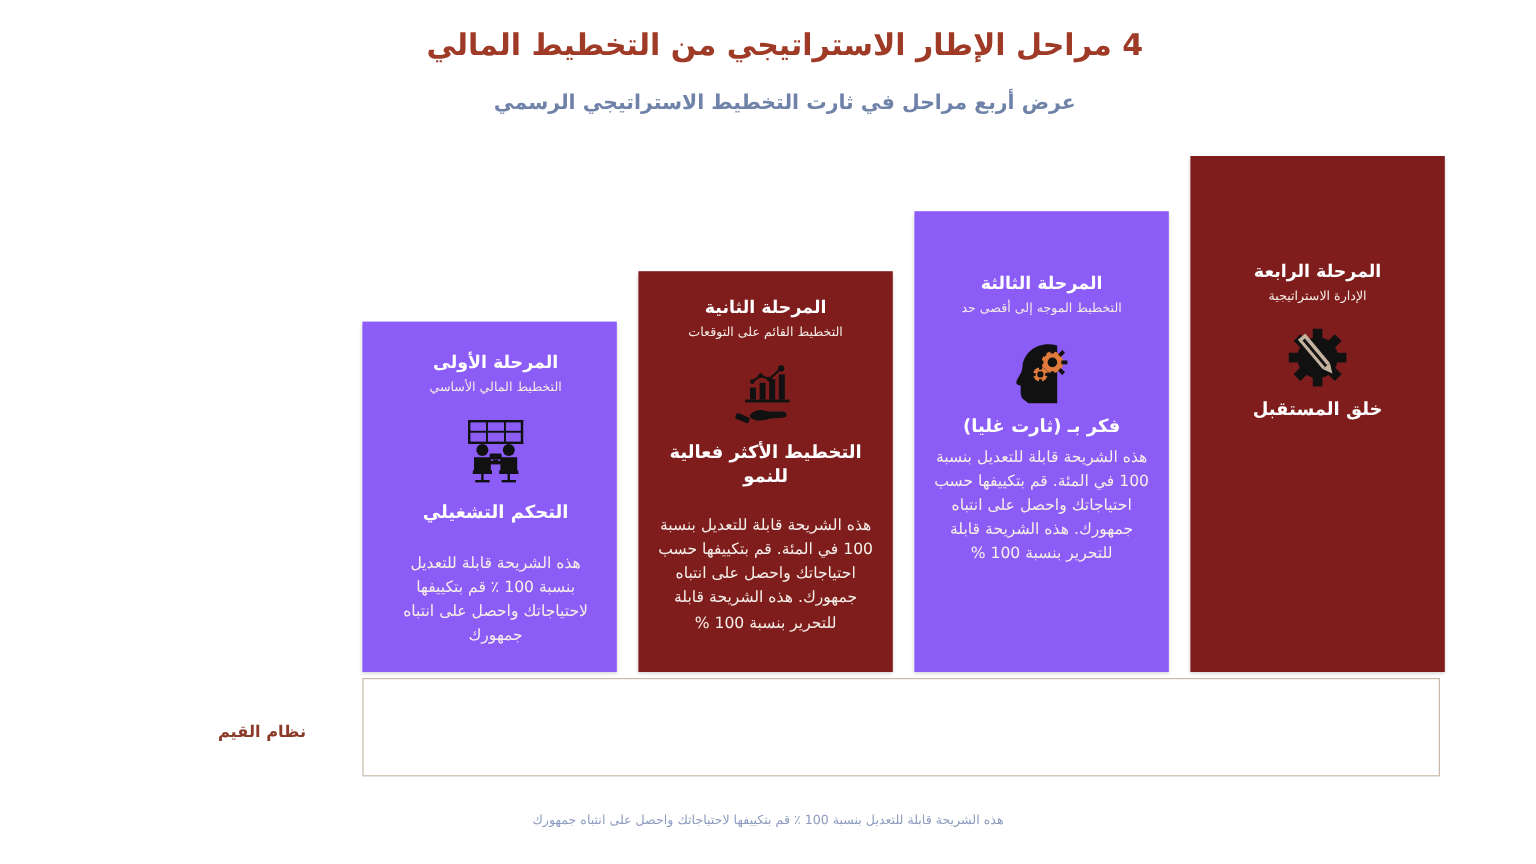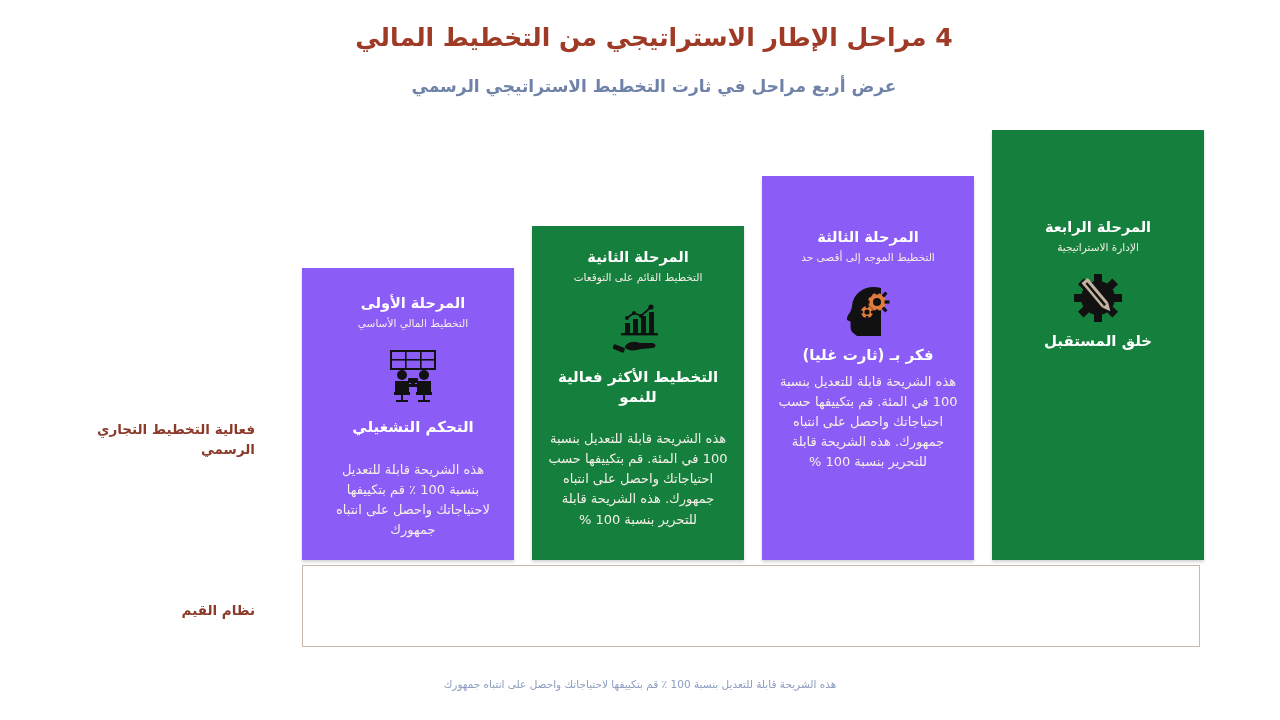--- a/index.html
+++ b/index.html
@@ -81,21 +81,21 @@
     bottom: 0;
     width: 212px;
     box-sizing: border-box;
     padding: 18px 14px 10px 14px;
     text-align: center;
     direction: rtl;
     box-shadow: 0 2px 3px rgba(0,0,0,0.18);
     overflow: hidden;
   }
   .stage-card.orange { background: #8b5cf6; }
-  .stage-card.beige  { background: #15803d; }
+  .stage-card.beige  { background: #7f1d1d; }
 
   
   #stage-1 { left: 0px;   height: 292px; }
   #stage-2 { left: 230px; height: 334px; }
   #stage-3 { left: 460px; height: 384px; }
   #stage-4 { left: 690px; height: 430px; }
 
   .stage-name {
     font-size: 14.5px;
     font-weight: bold;
@@ -176,21 +176,20 @@
 </head>
 <body>
 
 <div id="slide">
 
   <div id="header">
     <div id="slide-title">4 مراحل الإطار الاستراتيجي من التخطيط المالي</div>
     <div id="slide-subtitle">عرض أربع مراحل في ثارت التخطيط الاستراتيجي الرسمي</div>
   </div>
 
-  <div class="row-label" id="label-effectiveness">فعالية التخطيط التجاري الرسمي</div>
 
   <div class="row-label" id="label-values">نظام القيم</div>
 
   <div id="stages">
 
     <div class="stage-card orange" id="stage-1">
       <div class="stage-name">المرحلة الأولى</div>
       <div class="stage-sub">التخطيط المالي الأساسي</div>
       <div class="stage-icon">
         <svg viewBox="0 0 62 56" xmlns="http://www.w3.org/2000/svg">

